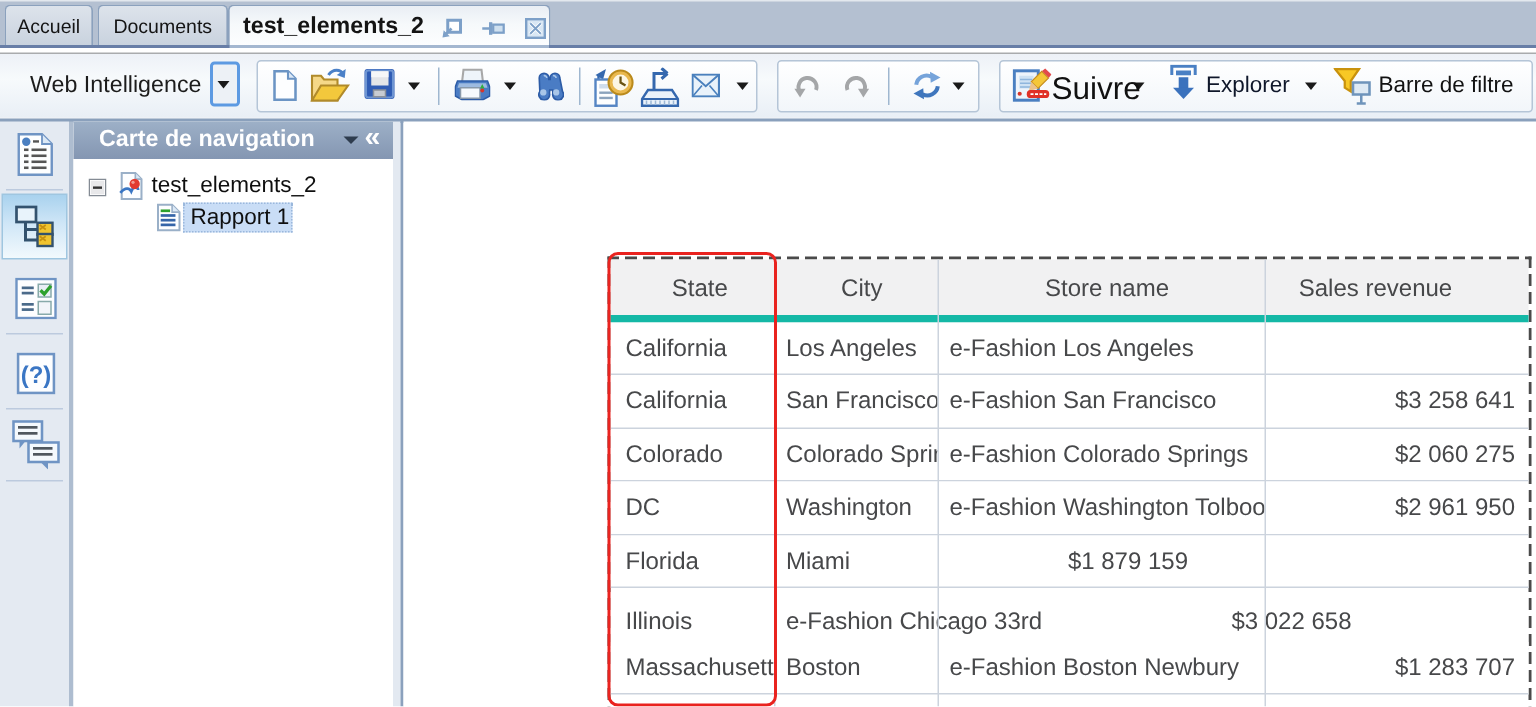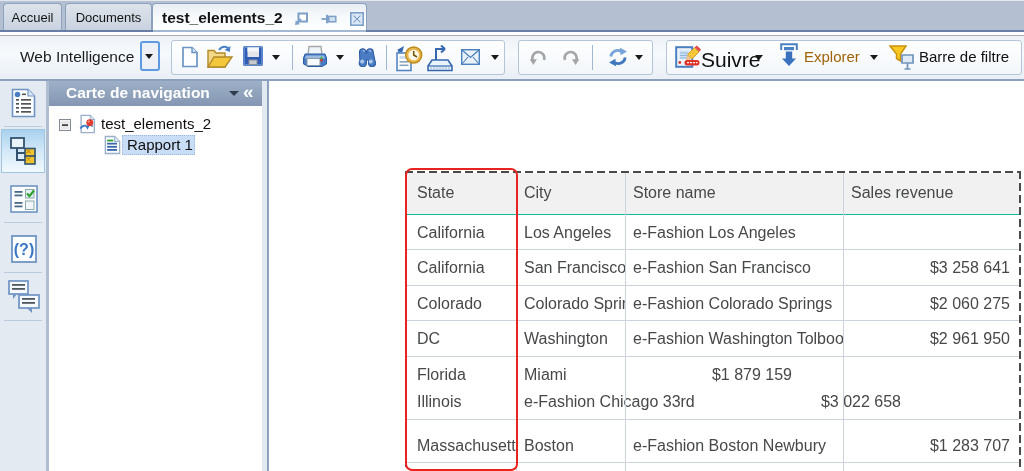--- a/index.html
+++ b/index.html
@@ -194,21 +194,21 @@
   <path d="M2 15.5 L16 15.5 L9 23 Z" fill="#3b72bd"></path>
 </svg>
 <div class="tri" style="left:870px; top:55px;"></div>
 <svg class="abs" style="left:889px; top:44px;" width="26" height="27" viewBox="0 0 26 27">
   <path d="M1 2 L17 2 L11.5 10 L11.5 17 L7.5 14.5 L7.5 10 Z" fill="#f8c825" stroke="#c9920d" stroke-width="1.5"></path>
   <path d="M13 11 L24 11 L24 19 L13 19 Z" fill="#dfeaf4" stroke="#6f94bb" stroke-width="1.7"></path>
   <path d="M18.5 19 L18.5 25 M15.5 25 L21.5 25" stroke="#6f94bb" stroke-width="1.7"></path>
 </svg>
 
 <div class="abs" style="left:701px; top:48px; font-size:21px; color:#111;">Suivre</div>
-<div class="abs" style="left:804px; top:48px; font-size:15px; color:#a16207;">Explorer</div>
+<div class="abs" style="left:804px; top:48px; font-size:15px; color:#0f172a;">Explorer</div>
 <div class="abs" style="left:919px; top:48px; font-size:15px; color:#111;">Barre de filtre</div>
 
 <div class="abs" id="tline1"></div>
 <div class="abs" id="tline2"></div>
 
 <div class="abs" id="strip"></div>
 <div class="abs" id="stripborder"></div>
 <div class="abs" id="panel"></div>
 <div class="abs" id="phead">
     <span class="t">Carte de navigation</span>
@@ -296,21 +296,21 @@
   <rect x="3.5" y="12" width="11" height="2" fill="#3565a8"></rect>
   <rect x="3.5" y="15.5" width="11" height="2" fill="#3565a8"></rect>
 </svg>
 <div class="treetext" style="left:127px; top:136px;">Rapport 1</div>
 
 <div class="dashh" style="left:405px; top:171px; width:616px;"></div>
 <div class="dashv" style="left:405px; top:171px; height:300px;"></div>
 <div class="dashv" style="left:1019px; top:171px; height:300px;"></div>
 <div class="abs" id="rtable">
     <div class="inner">
-  <div class="trow" style="top:0; height:41.5px; background:#f1f1f2; border-bottom:1px solid #14b8a6;">
+  <div class="trow" style="top:0; height:41.5px; background:#f1f1f2; border-bottom:5px solid #14b8a6;text-align:center;">
     <div class="cell c1" style="line-height:39px;">State</div>
     <div class="cell c2" style="line-height:39px;">City</div>
     <div class="cell c3" style="line-height:39px;">Store name</div>
     <div class="cell c4h" style="line-height:39px;">Sales revenue</div>
   </div>
   <div class="trow drow" style="top:41.5px;">
     <div class="cell c1">California</div>
         <div class="cell c2">Los Angeles</div>
     <div class="cell c3">e-Fashion Los Angeles</div>
   </div>
@@ -330,21 +330,21 @@
     <div class="cell c1">DC</div>
         <div class="cell c2">Washington</div>
     <div class="cell c3">e-Fashion Washington Tolbooth</div>
         <div class="cell c4">$2 961 950</div>
   </div>
   <div class="trow drow" style="top:183.5px;">
     <div class="cell c1">Florida</div>
         <div class="cell c2">Miami</div>
         <div class="cell c4">$1 879 159</div>
   </div>
-  <div class="trow drow" style="top:211px;">
+  <div class="trow drow" style="top:224px;">
     <div class="cell c1">Illinois</div>
     <div class="cell c3">e-Fashion Chicago 33rd</div>
         <div class="cell c4">$3 022 658</div>
   </div>
   <div class="trow drow" style="top:254.5px;">
     <div class="cell c1">Massachusetts</div>
         <div class="cell c2">Boston</div>
     <div class="cell c3">e-Fashion Boston Newbury</div>
         <div class="cell c4">$1 283 707</div>
   </div>

